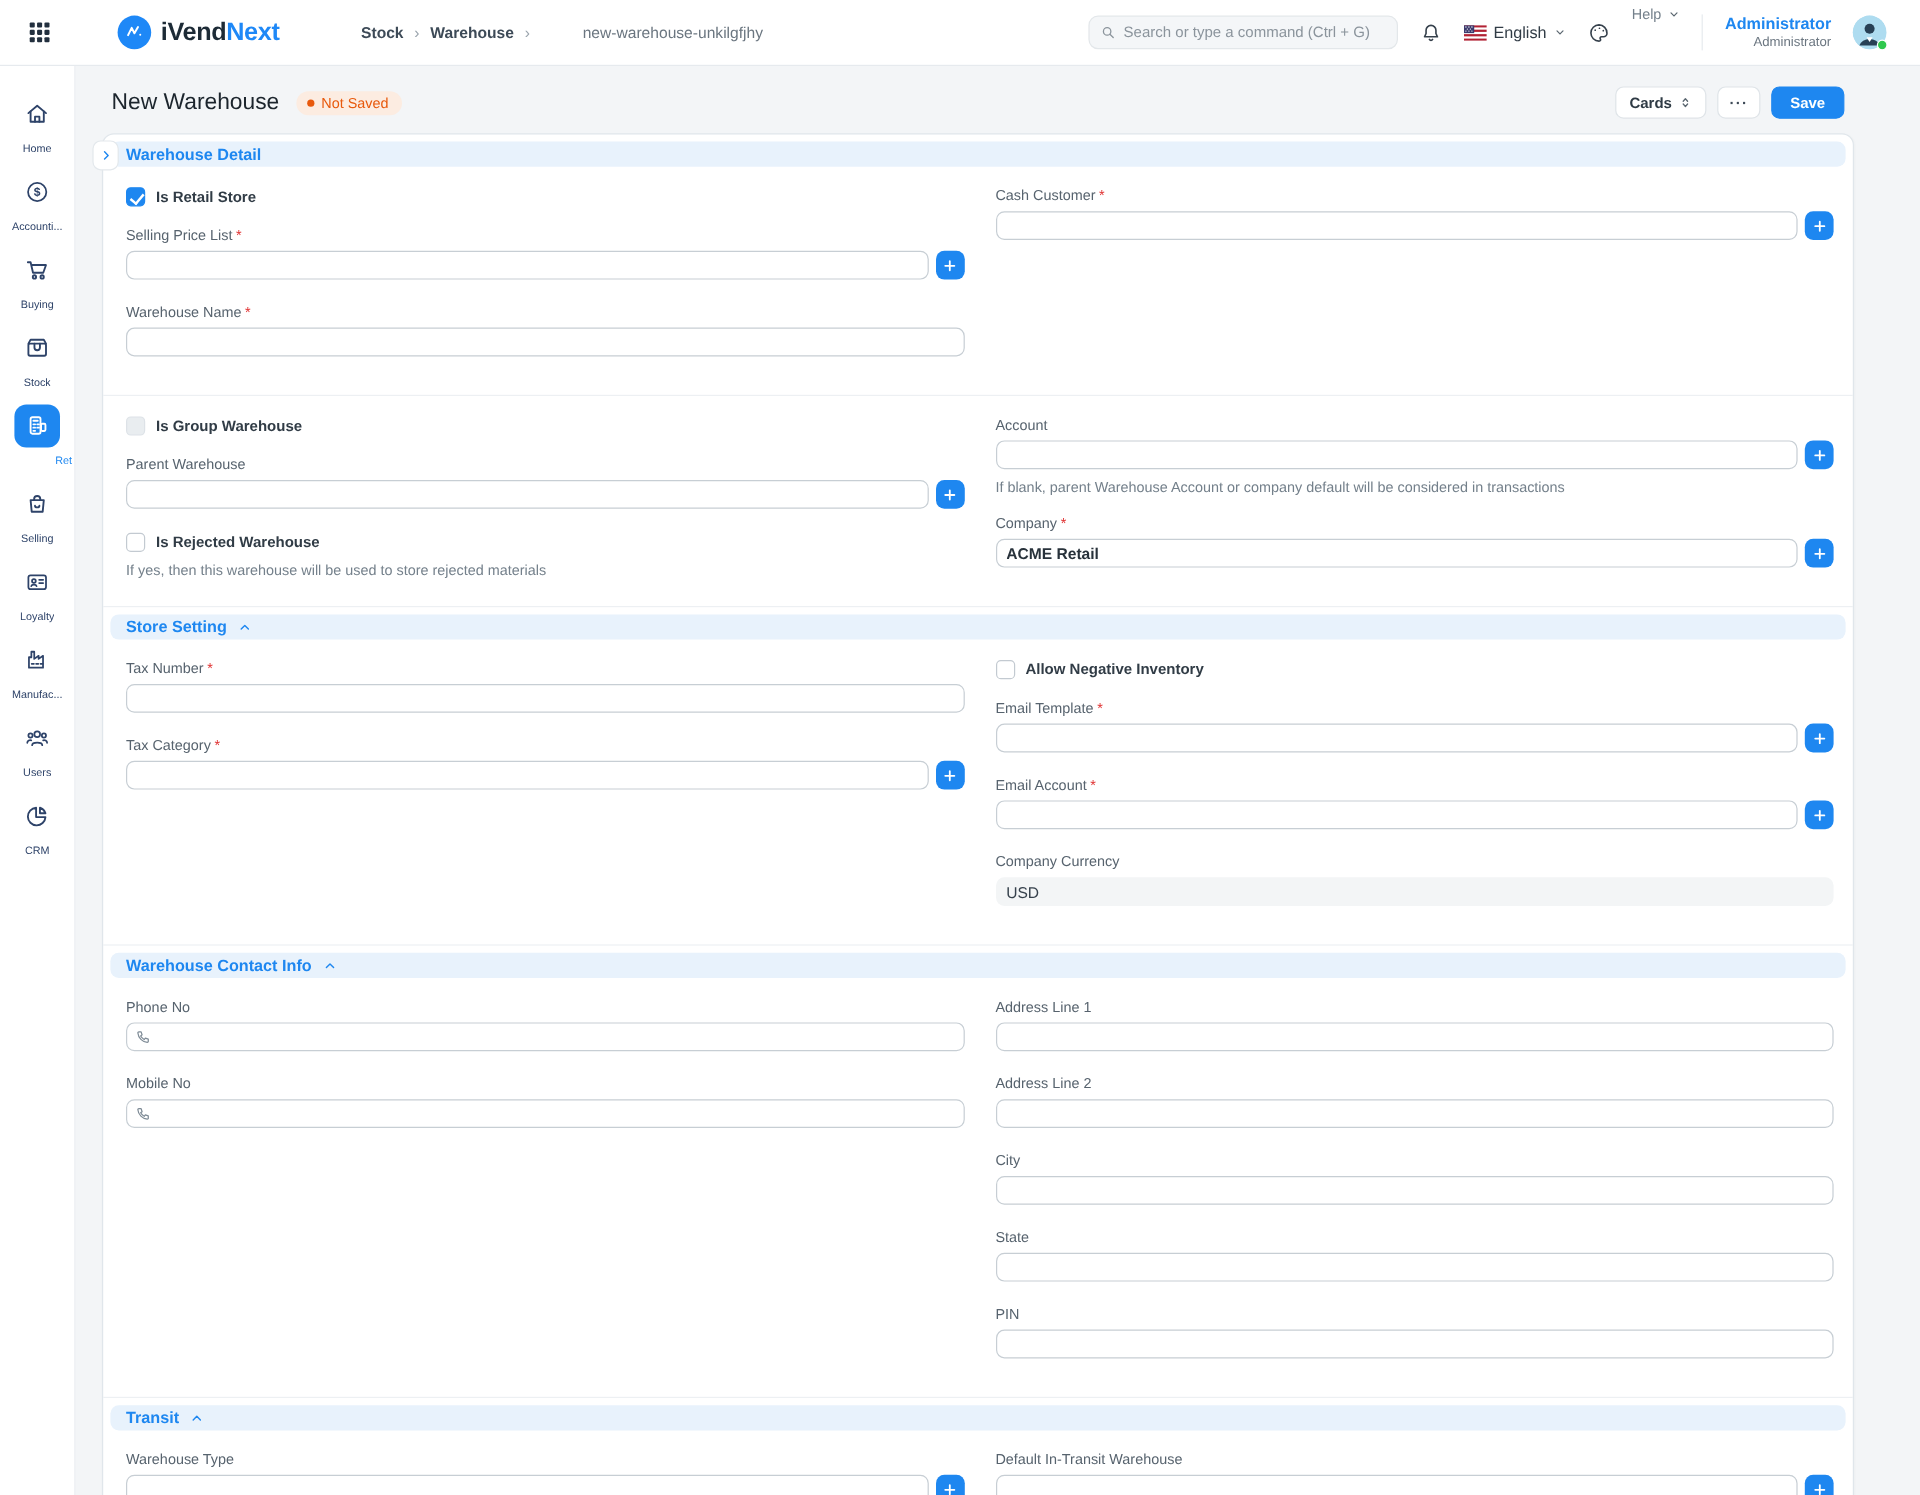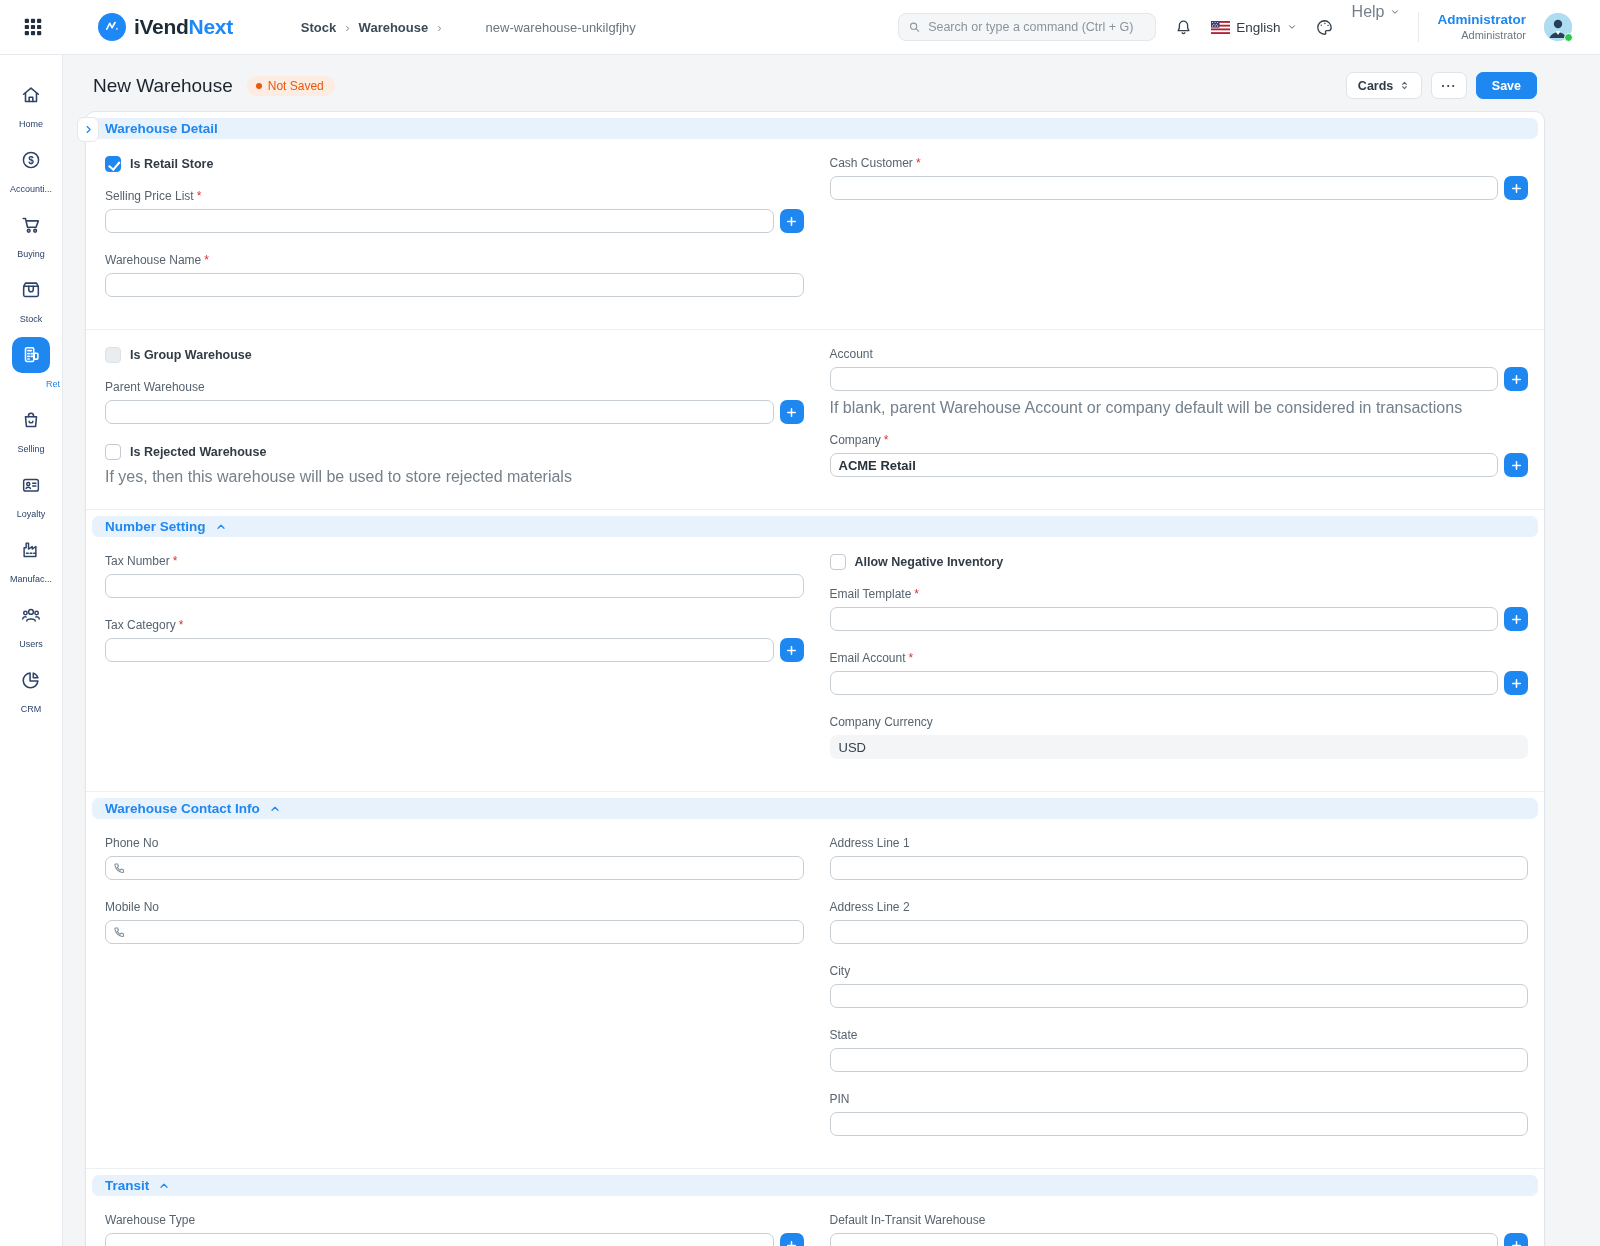--- a/index.html
+++ b/index.html
@@ -72,21 +72,21 @@
   .flabel { font-size:12px; color:#57636e; margin-bottom:6px; }
   .req { color:#e03131; margin-left:3px; }
   .ctl { display:flex; align-items:center; }
   .inp { flex:1; height:24px; border:1px solid #c7ced4; border-radius:7px; background:#fff; font-size:13px; color:#28323b;
     padding:0 8px; outline:none; font-family:"Liberation Sans", sans-serif; min-width:0; }
   .inp.bold { font-weight:700; }
   .addbtn { width:24px; height:24px; border-radius:7px; background:#1e87f0; border:0; margin-left:6px; flex:none;
     display:flex; align-items:center; justify-content:center; cursor:pointer; }
   .readonly { height:24px; background:#f3f5f6; border-radius:7px; font-size:13px; color:#36414c; display:flex;
     align-items:center; padding:0 9px; }
-  .help { font-size:16px; color:#74808b; margin-top:-12px; margin-bottom:18px; }
+  .help { font-size:12px; color:#74808b; margin-top:-12px; margin-bottom:18px; }
   .help.tight { margin-top:8px; margin-bottom:0; }
   .cbrow { display:flex; align-items:center; gap:9px; margin-bottom:17px; cursor:pointer; }
   .cbrow:last-child { margin-bottom:0; }
   .cb { width:16px; height:16px; border:1px solid #c3cad1; border-radius:4px; background:#fff; position:relative; flex:none; }
   .cb.on { background:#1e87f0; border-color:#1e87f0; }
   .cb.on::after { content:""; position:absolute; left:4.5px; top:1.5px; width:4.5px; height:8.5px;
     border:solid #fff; border-width:0 2px 2px 0; transform:rotate(40deg); }
   .cb.dim { background:#e9edf0; border-color:#dde2e7; }
   .cblabel { font-size:12.5px; font-weight:600; color:#313c46; }
   .phone-wrap { position:relative; flex:1; display:flex; }
@@ -418,21 +418,21 @@
                   <path d="M12 5 v14 M5 12 h14"></path>
                 </svg>
               </button>
           </div>
         </div>
       </div>
     </div>
 
     <div class="hr" style="margin-bottom:6px"></div>
     <div class="band">
-      <span class="btitle">Number Setting</span>
+      <span class="btitle">Store Setting</span>
       <svg width="12" height="12" viewBox="0 0 24 24" fill="none" stroke="currentColor" stroke-width="2.4" stroke-linecap="round" stroke-linejoin="round">
           <path d="M6 14.5 l6-6 6 6"></path>
         </svg>
     </div>
     <div class="cols">
       <div>
         <div class="field">
           <div class="flabel"><span>Tax Number</span><span class="req">*</span></div>
           <div class="ctl">
               <input class="inp" value="" style="">

